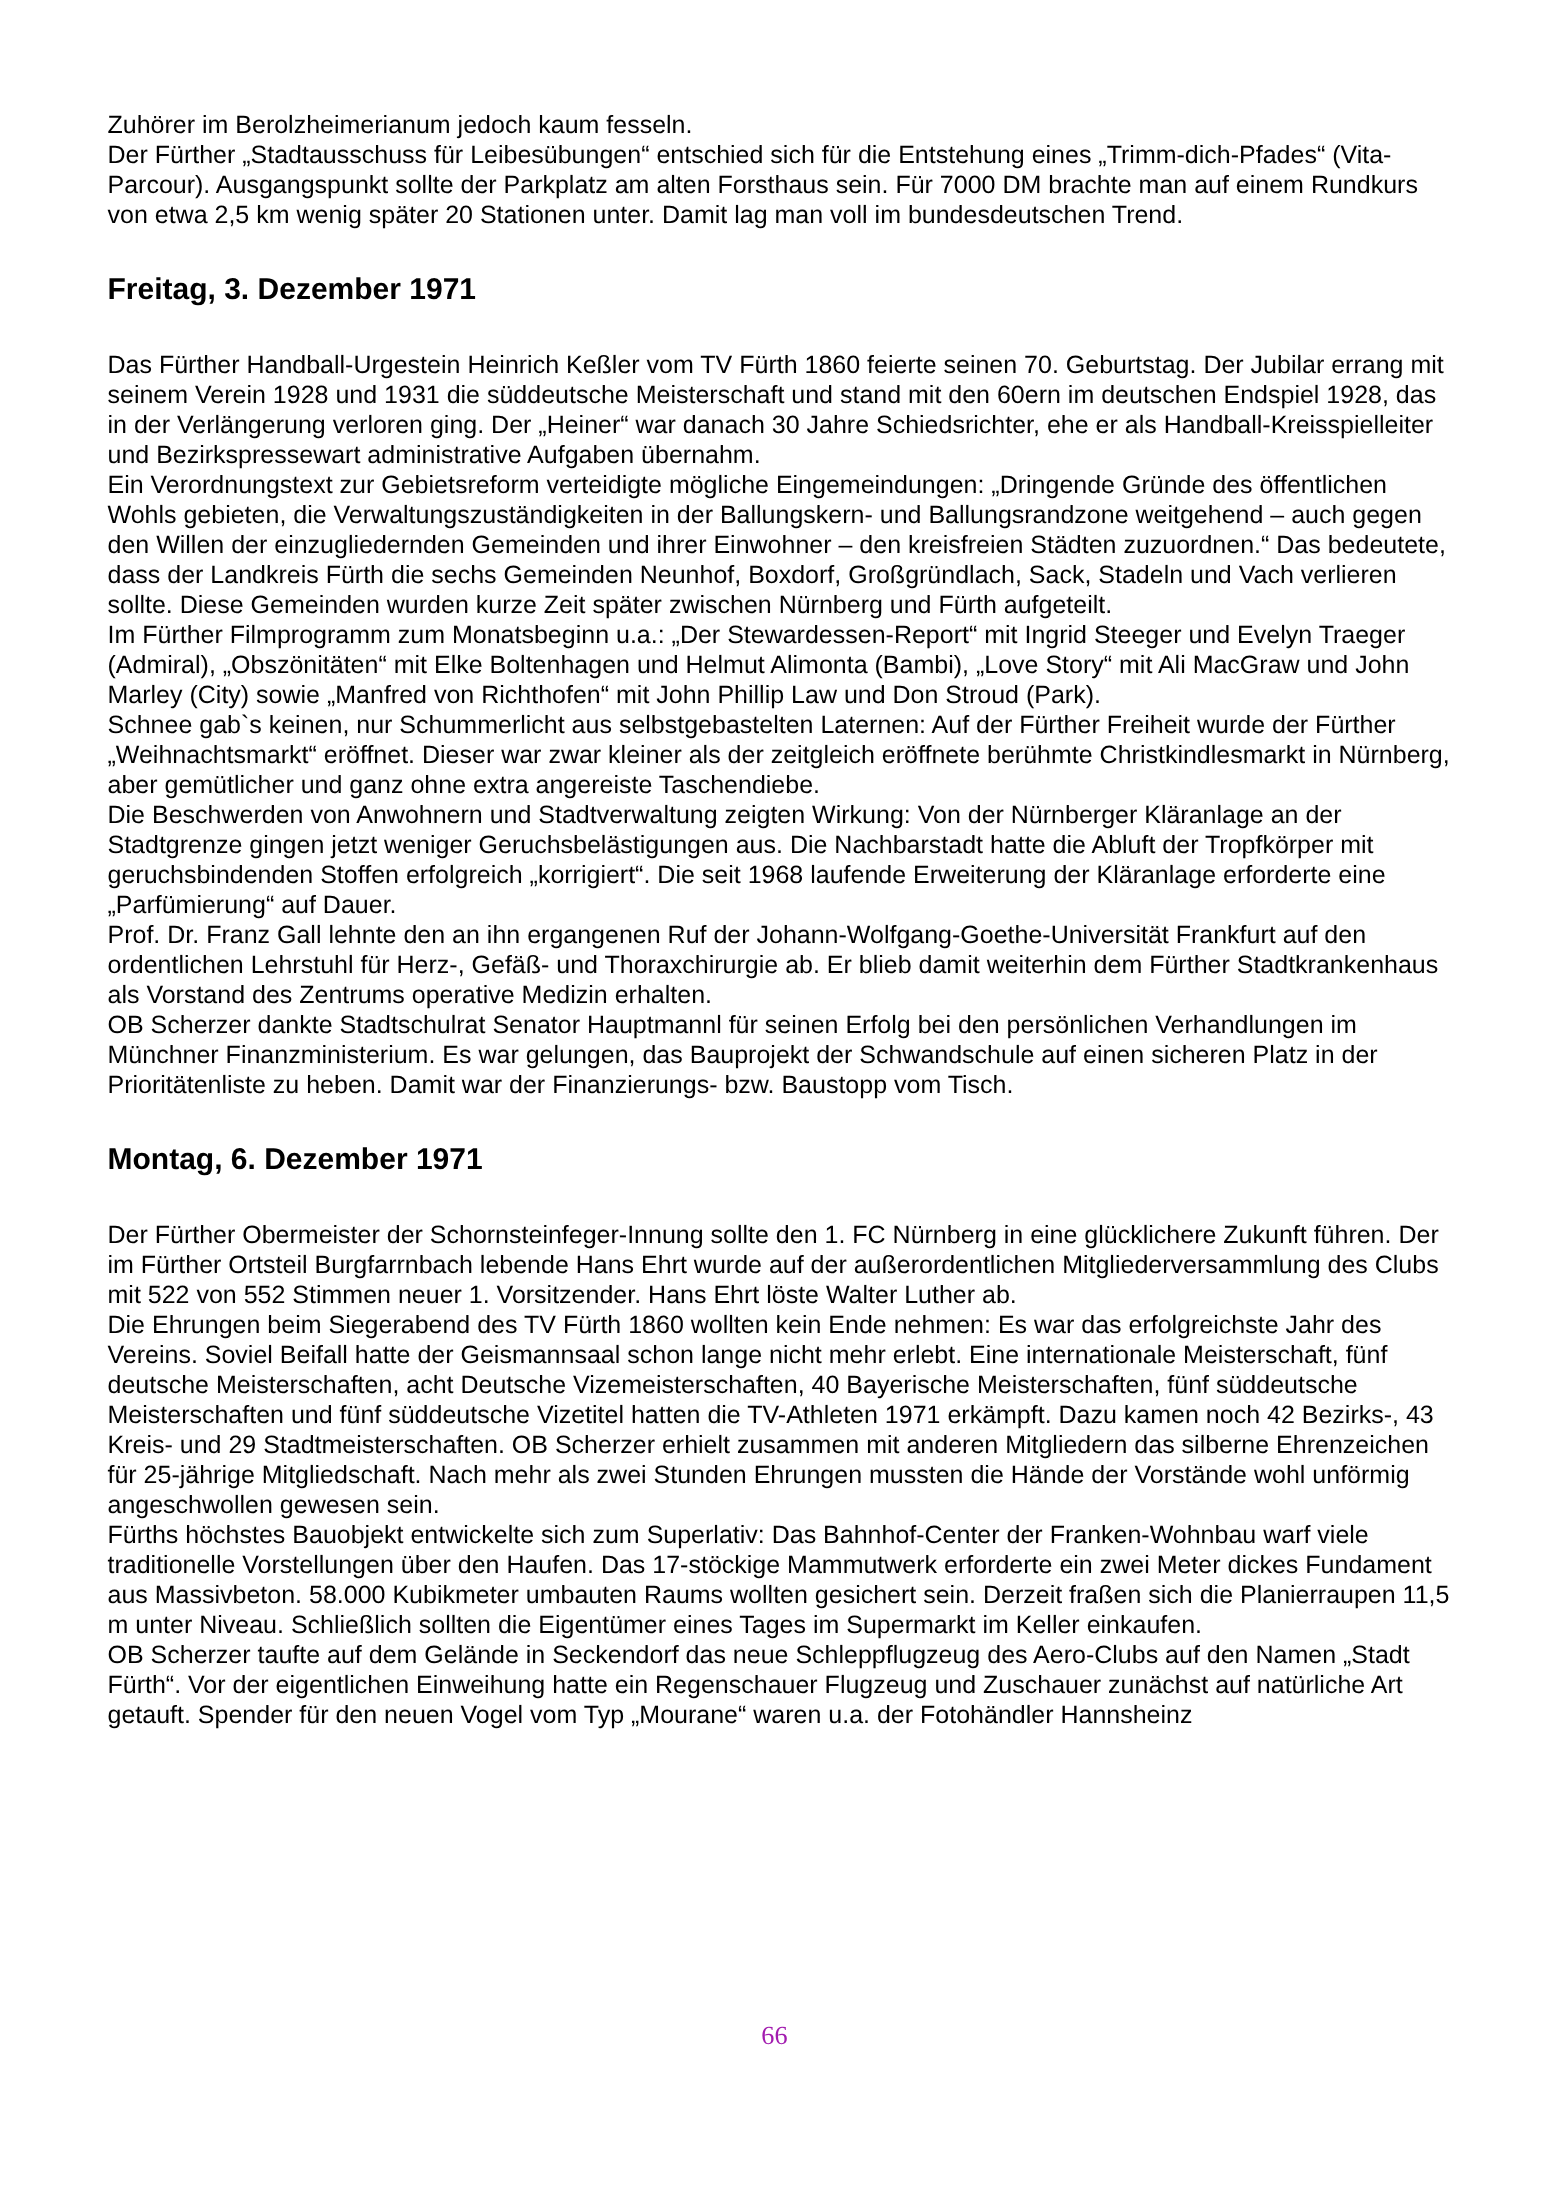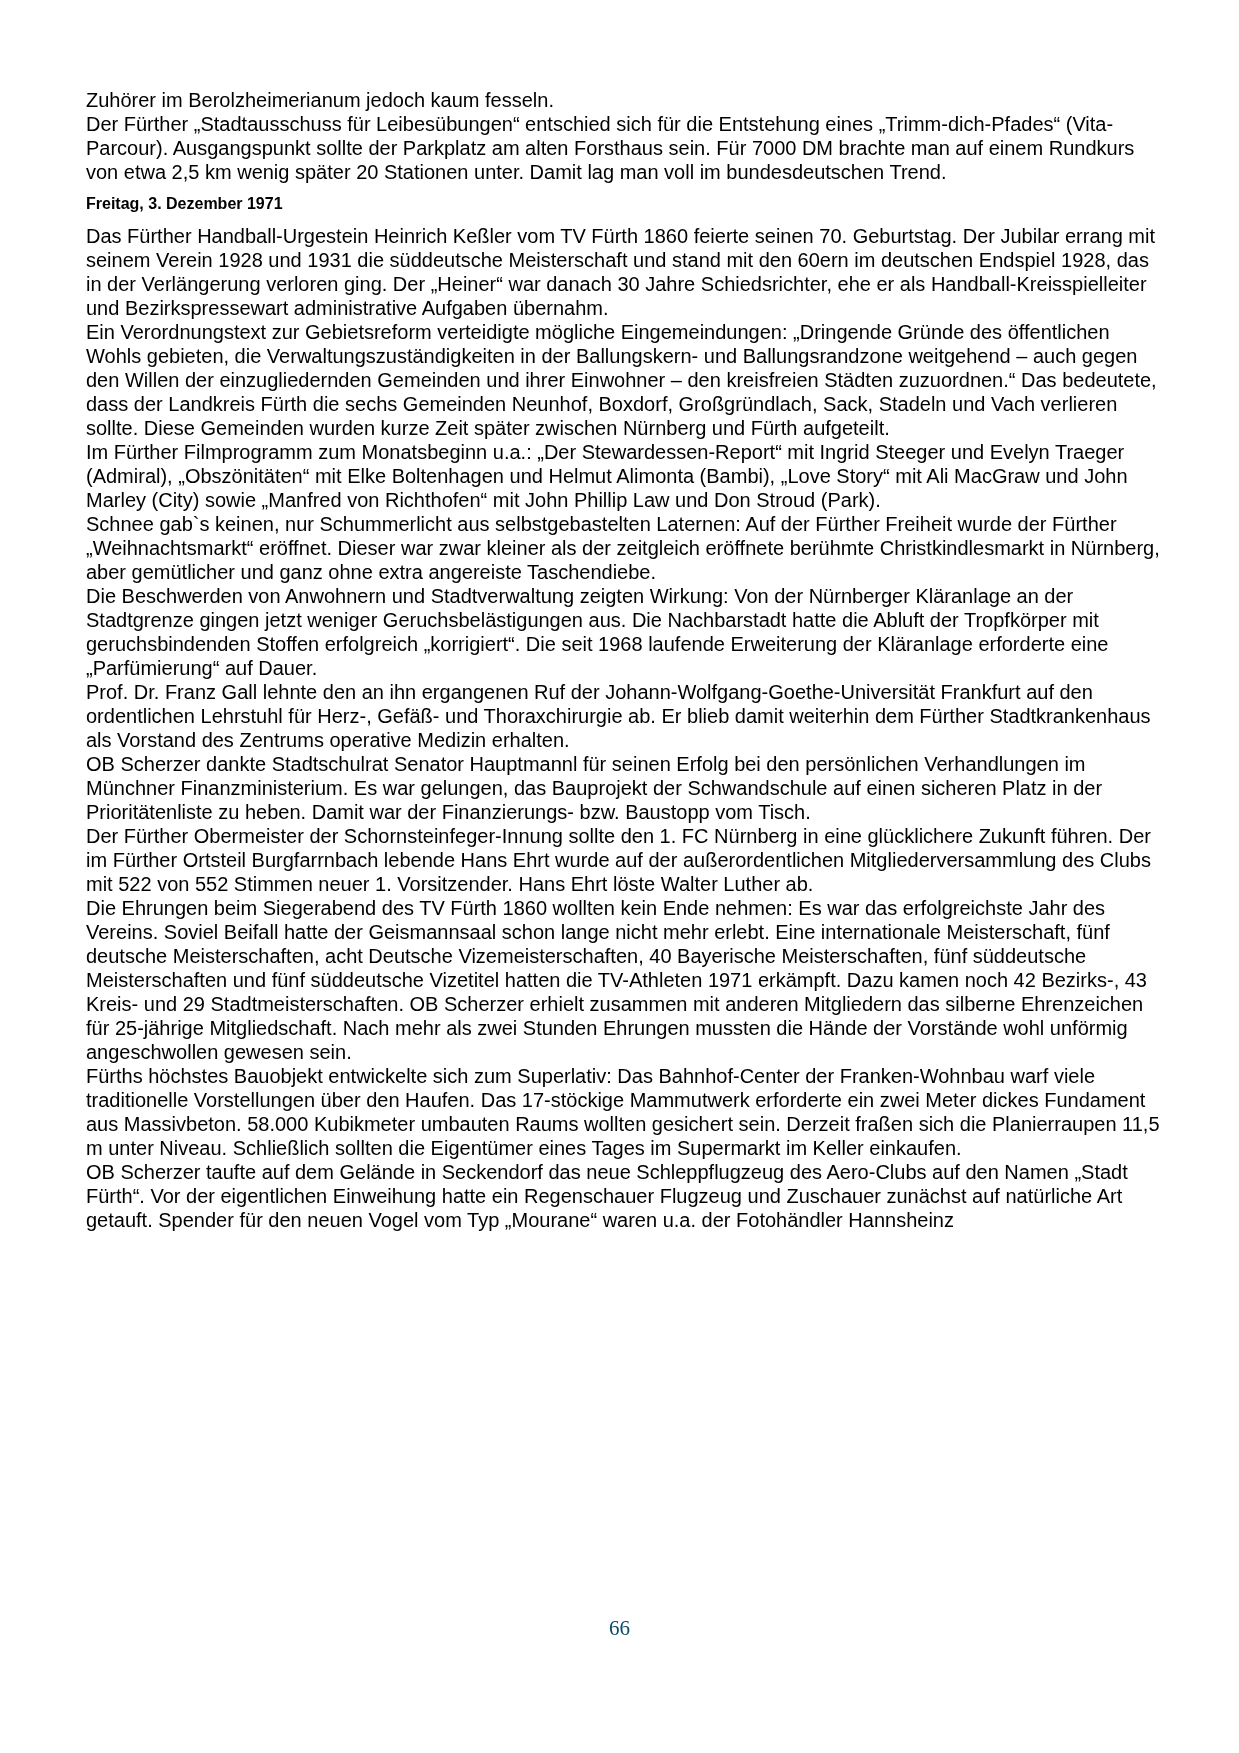--- a/index.html
+++ b/index.html
@@ -24,35 +24,35 @@
     font-family: "Liberation Sans", "DejaVu Sans", sans-serif;
     font-size: 20px;
     line-height: 24px;
     text-align: left;
   }
   .text-column p {
     margin: 0;
   }
   .day-heading {
     font-family: "Liberation Sans", "DejaVu Sans", sans-serif;
-    font-size: 16px;
+    font-size: 24px;
     line-height: 24px;
     font-weight: bold;
-    margin: 8px 0;
+    margin: 36px 0;
   }
   .page-footer {
     position: absolute;
     top: 1616px;
     left: 0;
     width: 100%;
     text-align: center;
     font-family: "Liberation Serif", "DejaVu Serif", serif;
     font-size: 21px;
     line-height: 24px;
-    color: #0c4a6e;
+    color: #a21caf;
   }
 </style>
 </head>
 <body>
 
 <div class="page">
 
   <main class="text-column">
 
     <p>Zuhörer im Berolzheimerianum jedoch kaum fesseln.</p>
@@ -61,20 +61,21 @@
     <h2 class="day-heading">Freitag, 3. Dezember 1971</h2>
     <p>Das Fürther Handball-Urgestein Heinrich Keßler vom TV Fürth 1860 feierte seinen 70. Geburtstag. Der Jubilar errang mit seinem Verein 1928 und 1931 die süddeutsche Meisterschaft und stand mit den 60ern im deutschen Endspiel 1928, das in der Verlängerung verloren ging. Der „Heiner“ war danach 30 Jahre Schiedsrichter, ehe er als Handball-Kreisspielleiter und Bezirkspressewart administrative Aufgaben übernahm.</p>
     <p>Ein Verordnungstext zur Gebietsreform verteidigte mögliche Eingemeindungen: „Dringende Gründe des öffentlichen Wohls gebieten, die Verwaltungszuständigkeiten in der Ballungskern- und Ballungsrandzone weitgehend – auch gegen den Willen der einzugliedernden Gemeinden und ihrer Einwohner – den kreisfreien Städten zuzuordnen.“ Das bedeutete, dass der Landkreis Fürth die sechs Gemeinden Neunhof, Boxdorf, Großgründlach, Sack, Stadeln und Vach verlieren sollte. Diese Gemeinden wurden kurze Zeit später zwischen Nürnberg und Fürth aufgeteilt.</p>
     <p>Im Fürther Filmprogramm zum Monatsbeginn u.a.: „Der Stewardessen-Report“ mit Ingrid Steeger und Evelyn Traeger (Admiral), „Obszönitäten“ mit Elke Boltenhagen und Helmut Alimonta (Bambi), „Love Story“ mit Ali MacGraw und John Marley (City) sowie „Manfred von Richthofen“ mit John Phillip Law und Don Stroud (Park).</p>
 
     <p>Schnee gab`s keinen, nur Schummerlicht aus selbstgebastelten Laternen: Auf der Fürther Freiheit wurde der Fürther „Weihnachtsmarkt“ eröffnet. Dieser war zwar kleiner als der zeitgleich eröffnete berühmte Christkindlesmarkt in Nürnberg, aber gemütlicher und ganz ohne extra angereiste Taschendiebe.</p>
     <p>Die Beschwerden von Anwohnern und Stadtverwaltung zeigten Wirkung: Von der Nürnberger Kläranlage an der Stadtgrenze gingen jetzt weniger Geruchsbelästigungen aus. Die Nachbarstadt hatte die Abluft der Tropfkörper mit geruchsbindenden Stoffen erfolgreich „korrigiert“. Die seit 1968 laufende Erweiterung der Kläranlage erforderte eine „Parfümierung“ auf Dauer.</p>
     <p>Prof. Dr. Franz Gall lehnte den an ihn ergangenen Ruf der Johann-Wolfgang-Goethe-Universität Frankfurt auf den ordentlichen Lehrstuhl für Herz-, Gefäß- und Thoraxchirurgie ab. Er blieb damit weiterhin dem Fürther Stadtkrankenhaus als Vorstand des Zentrums operative Medizin erhalten.</p>
     <p>OB Scherzer dankte Stadtschulrat Senator Hauptmannl für seinen Erfolg bei den persönlichen Verhandlungen im Münchner Finanzministerium. Es war gelungen, das Bauprojekt der Schwandschule auf einen sicheren Platz in der Prioritätenliste zu heben. Damit war der Finanzierungs- bzw. Baustopp vom Tisch.</p>
 
+    <h2 class="day-heading">Montag, 6. Dezember 1971</h2>
     <p>Der Fürther Obermeister der Schornsteinfeger-Innung sollte den 1. FC Nürnberg in eine glücklichere Zukunft führen. Der im Fürther Ortsteil Burgfarrnbach lebende Hans Ehrt wurde auf der außerordentlichen Mitgliederversammlung des Clubs mit 522 von 552 Stimmen neuer 1. Vorsitzender. Hans Ehrt löste Walter Luther ab.</p>
     <p>Die Ehrungen beim Siegerabend des TV Fürth 1860 wollten kein Ende nehmen: Es war das erfolgreichste Jahr des Vereins. Soviel Beifall hatte der Geismannsaal schon lange nicht mehr erlebt. Eine internationale Meisterschaft, fünf deutsche Meisterschaften, acht Deutsche Vizemeisterschaften, 40 Bayerische Meisterschaften, fünf süddeutsche Meisterschaften und fünf süddeutsche Vizetitel hatten die TV-Athleten 1971 erkämpft. Dazu kamen noch 42 Bezirks-, 43 Kreis- und 29 Stadtmeisterschaften. OB Scherzer erhielt zusammen mit anderen Mitgliedern das silberne Ehrenzeichen für 25-jährige Mitgliedschaft. Nach mehr als zwei Stunden Ehrungen mussten die Hände der Vorstände wohl unförmig angeschwollen gewesen sein.</p>
 
     <p>Fürths höchstes Bauobjekt entwickelte sich zum Superlativ: Das Bahnhof-Center der Franken-Wohnbau warf viele traditionelle Vorstellungen über den Haufen. Das 17-stöckige Mammutwerk erforderte ein zwei Meter dickes Fundament aus Massivbeton. 58.000 Kubikmeter umbauten Raums wollten gesichert sein. Derzeit fraßen sich die Planierraupen 11,5 m unter Niveau. Schließlich sollten die Eigentümer eines Tages im Supermarkt im Keller einkaufen.</p>
     <p>OB Scherzer taufte auf dem Gelände in Seckendorf das neue Schleppflugzeug des Aero-Clubs auf den Namen „Stadt Fürth“. Vor der eigentlichen Einweihung hatte ein Regenschauer Flugzeug und Zuschauer zunächst auf natürliche Art getauft. Spender für den neuen Vogel vom Typ „Mourane“ waren u.a. der Fotohändler Hannsheinz</p>
 
   </main>
 
   <footer class="page-footer">
     <span>66</span>

